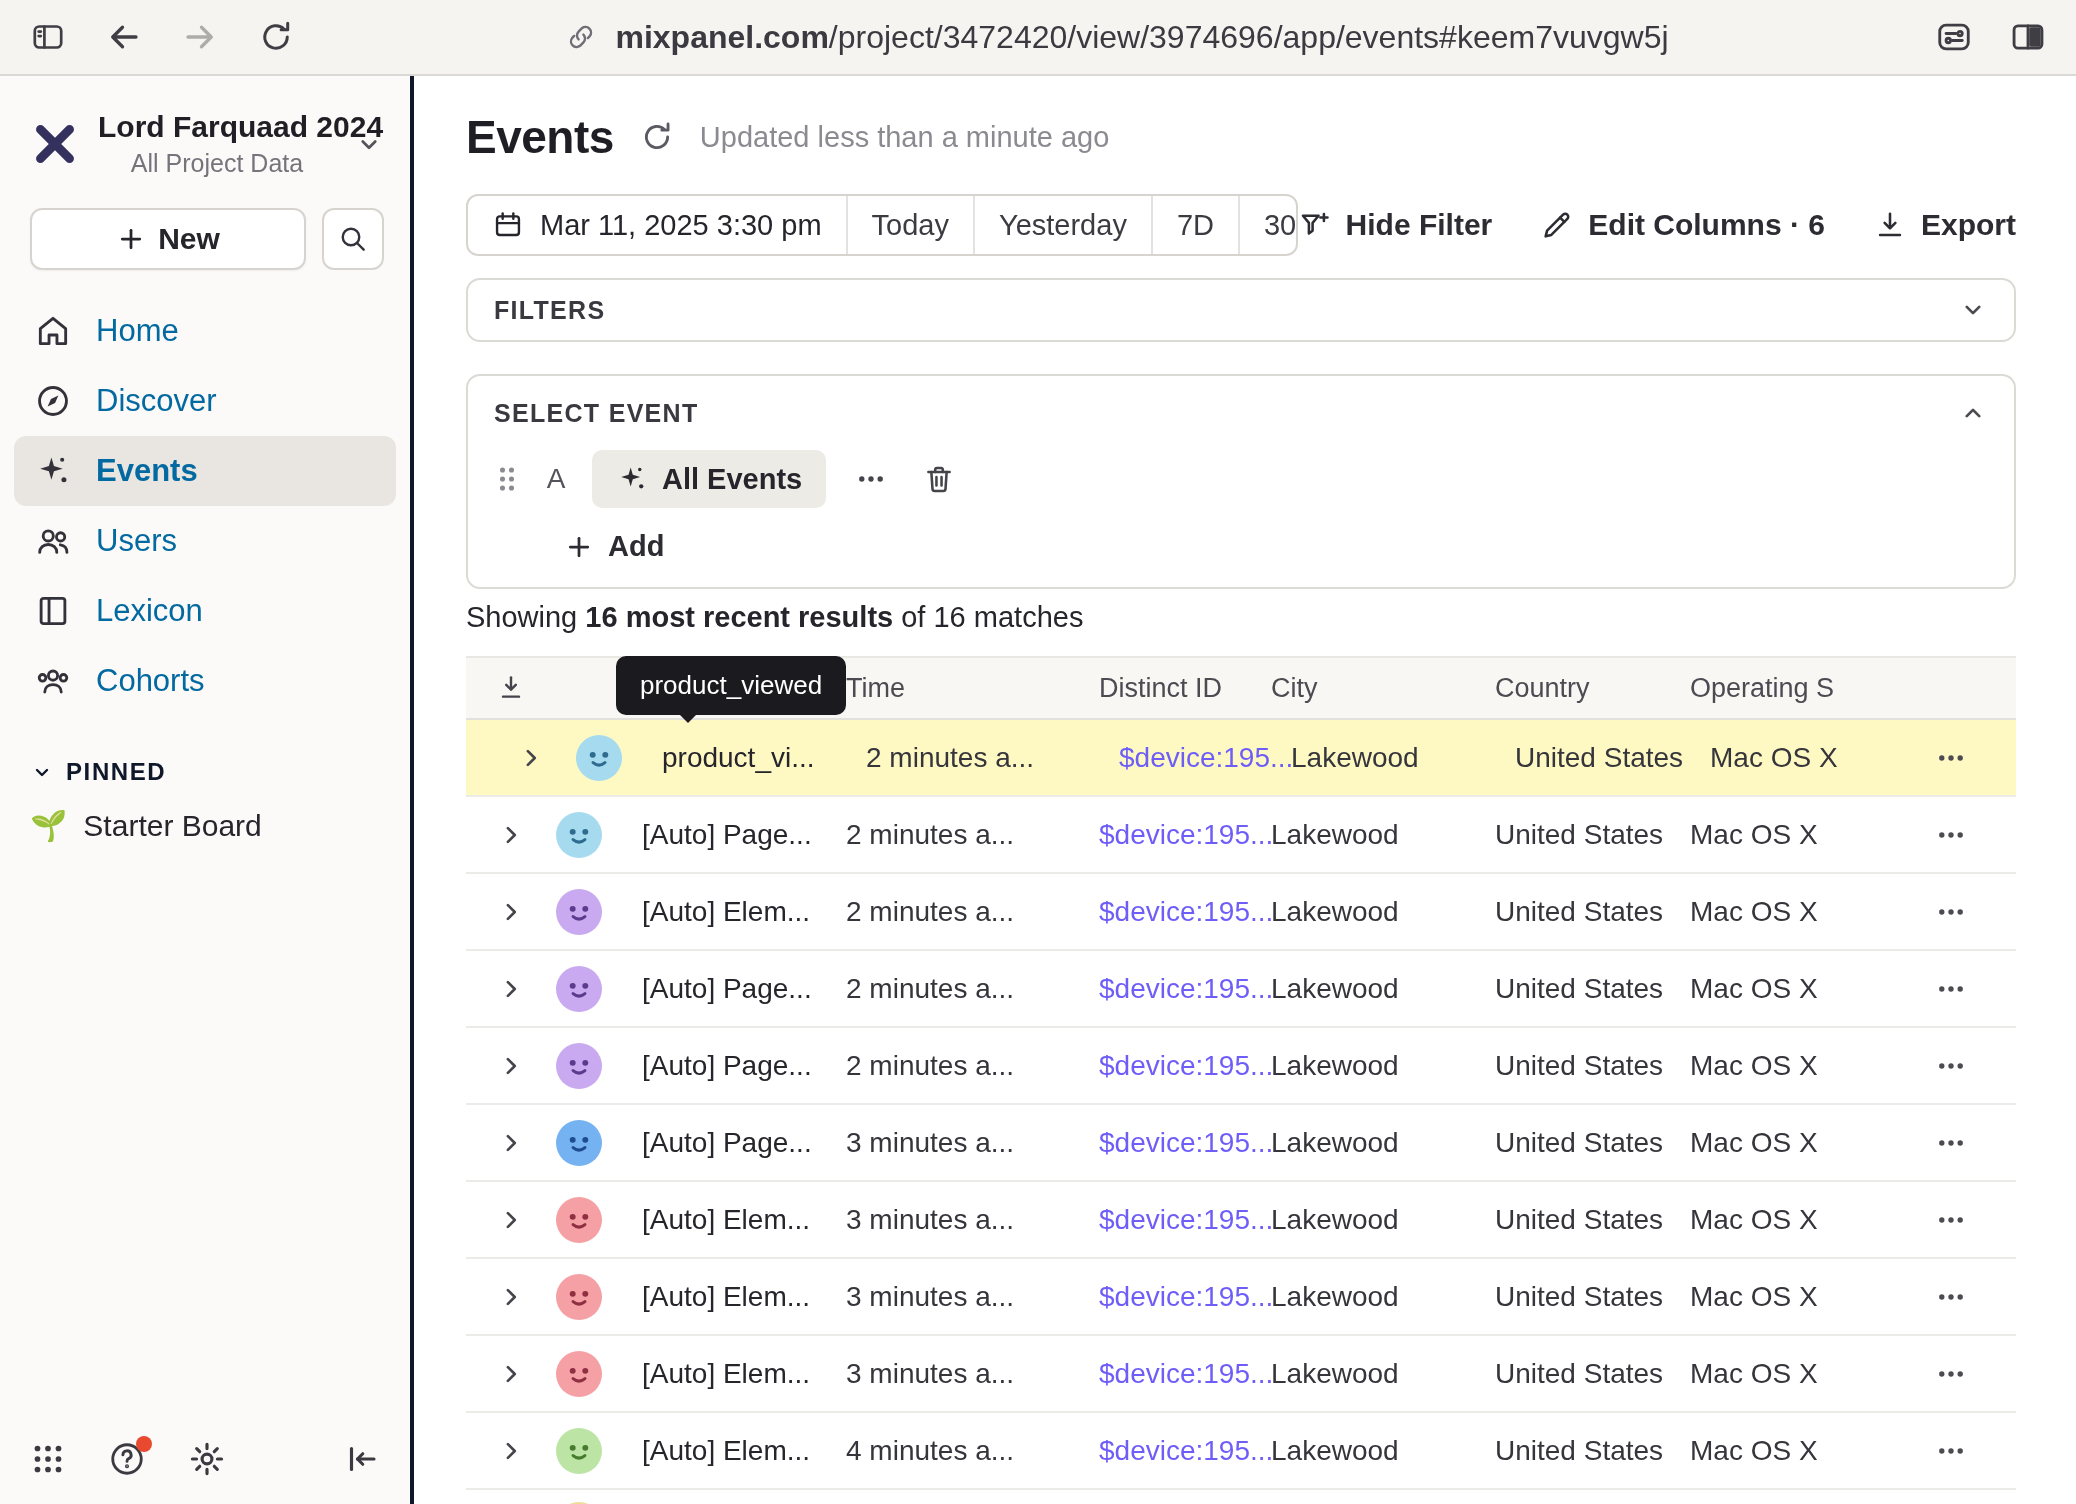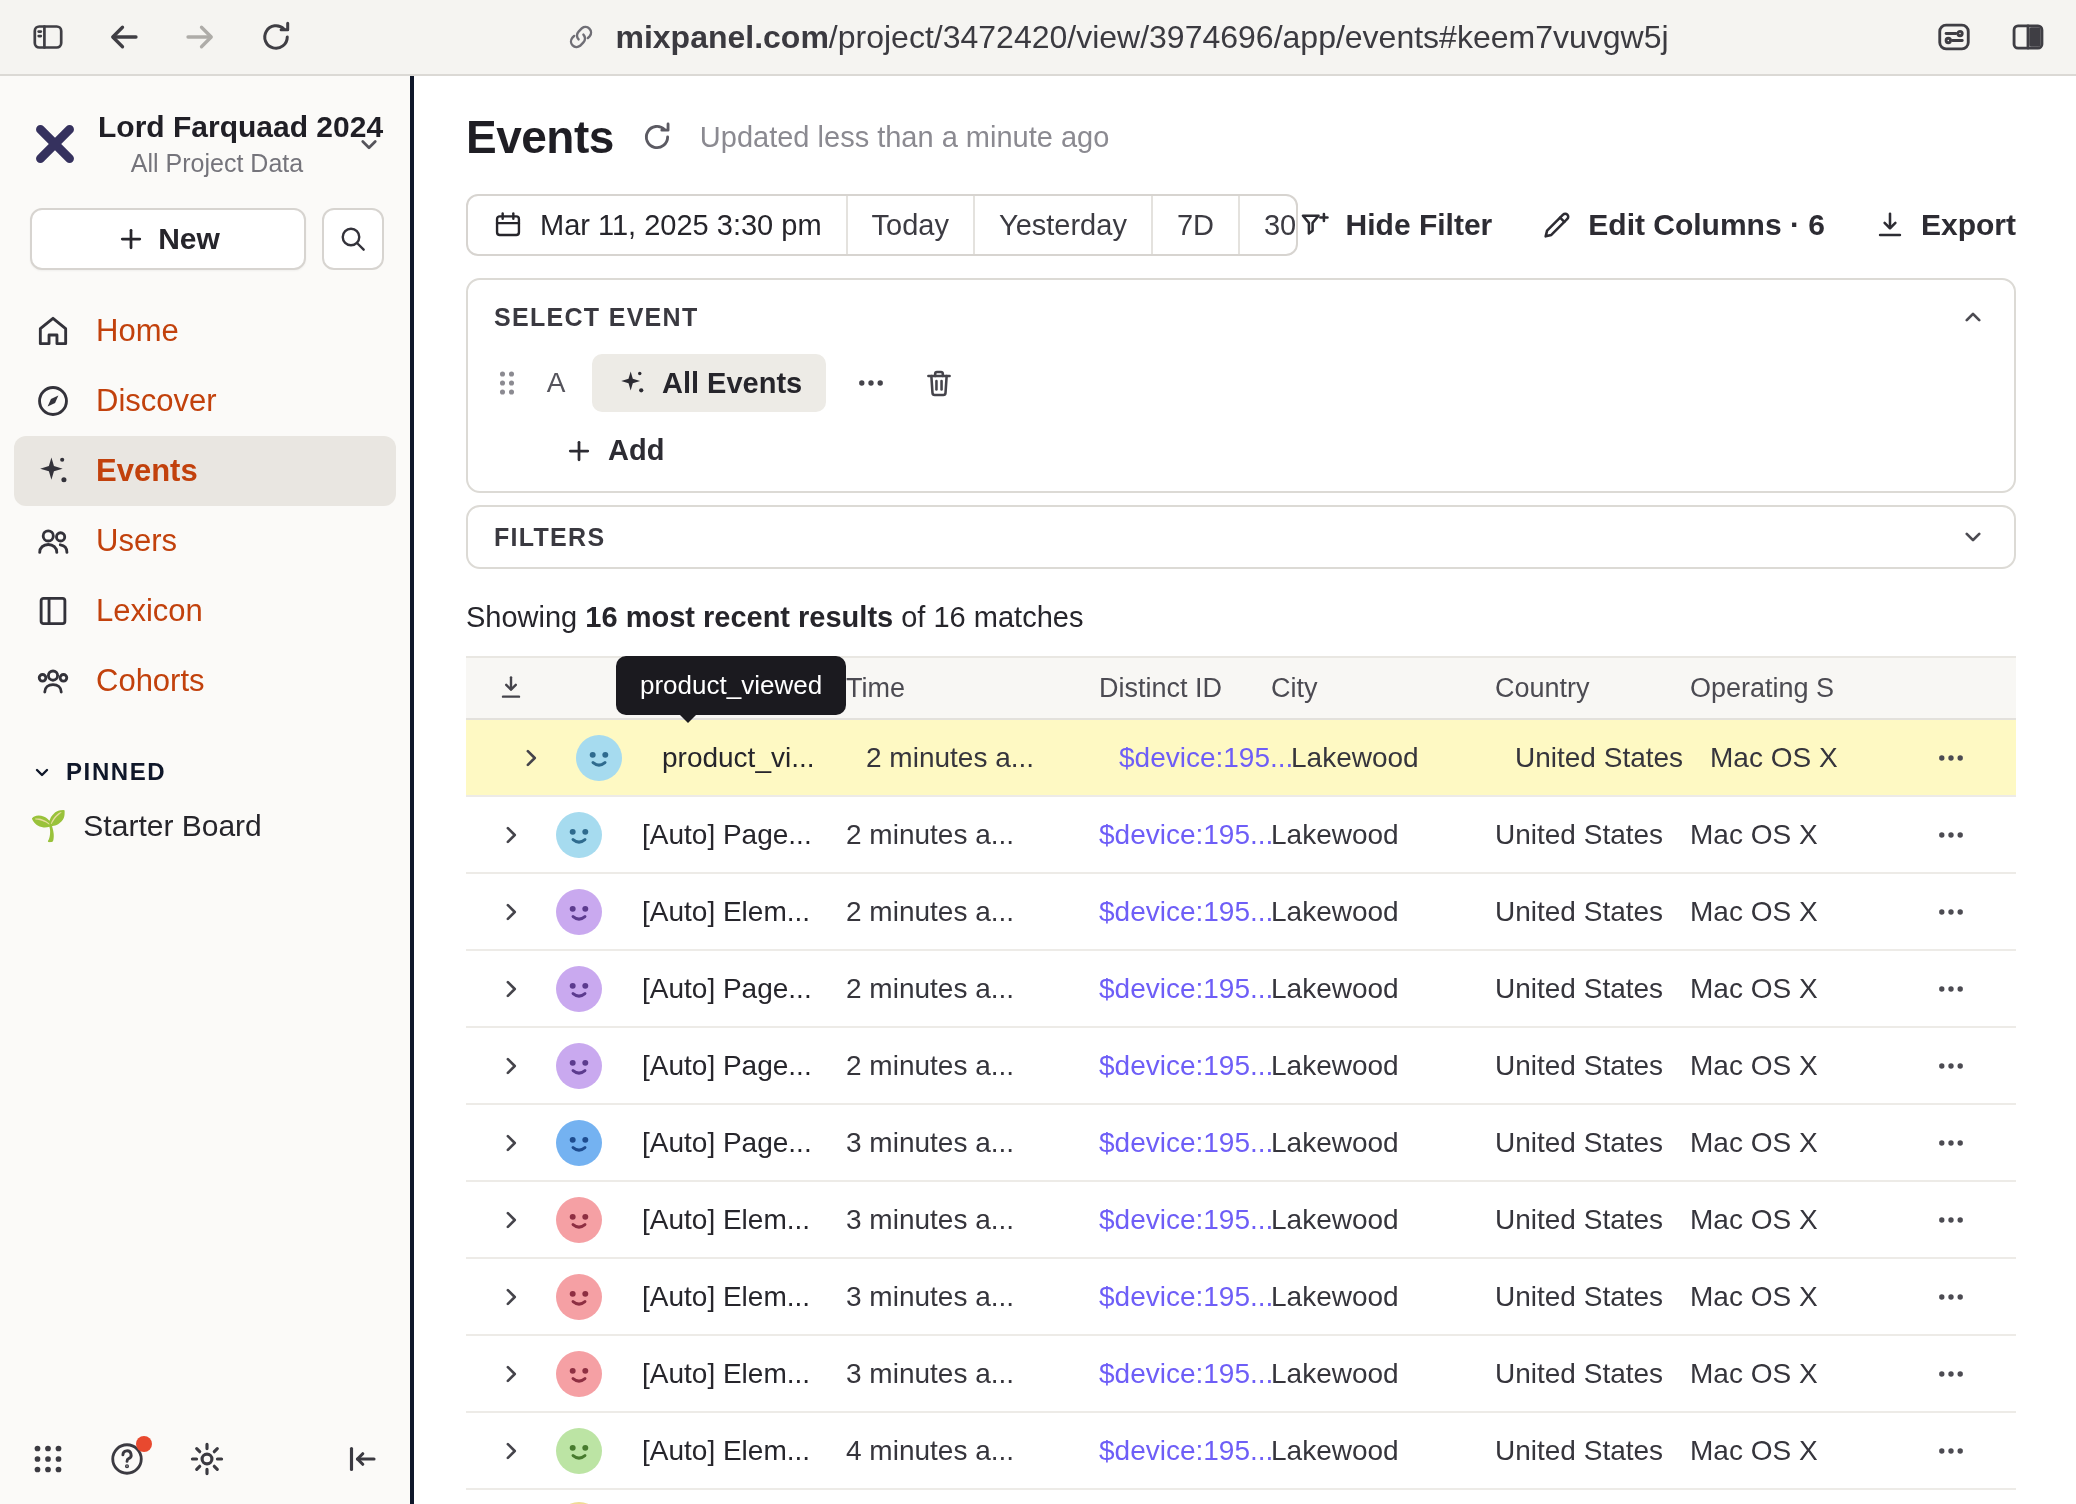--- a/index.html
+++ b/index.html
@@ -47,21 +47,21 @@
     font-size:30px; font-weight:600; color:#26252b; box-shadow:0 1px 2px rgba(40,35,30,.05); cursor:pointer;
   }
   .search-btn {
     width:62px; height:62px; border:2px solid #d7d4d0; border-radius:12px; background:#fff;
     display:flex; align-items:center; justify-content:center; color:#33323a; cursor:pointer;
   }
 
   .nav { padding:16px 14px 0; }
   .nav-item {
     display:flex; align-items:center; gap:24px; height:70px; padding:0 20px;
-    border-radius:12px; font-size:31px; font-weight:500; color:#c2410c; cursor:pointer;
+    border-radius:12px; font-size:31px; font-weight:500; color:#0369a1; cursor:pointer;
   }
   .nav-item.active { background:#e9e6e1; font-weight:600; }
   .nicon { width:38px; height:38px; color:#33323a; flex:none; }
 
   .pinned-head {
     display:flex; align-items:center; gap:12px; padding:42px 30px 12px;
     font-size:24px; font-weight:700; letter-spacing:1.6px; color:#0f172a; cursor:pointer;
   }
   .pinned-item { display:flex; align-items:center; gap:16px; padding:10px 30px; font-size:30px; font-weight:500; cursor:pointer; }
   .pinned-emoji { font-size:30px; }
@@ -429,20 +429,29 @@
           <svg class="i" width="34" height="34" viewBox="0 0 24 24">
               <line x1="12" y1="4" x2="12" y2="14"></line>
               <polyline points="8.2,10.5 12,14.3 15.8,10.5" fill="none"></polyline>
               <line x1="5" y1="19" x2="19" y2="19"></line>
             </svg>
           <span>Export</span>
         </span>
       </div>
     </div>
 
+    <section class="card filters card-head">
+      <span>FILTERS</span>
+      <span class="chev">
+        <svg class="i" width="30" height="30" viewBox="0 0 24 24" style="stroke-width:2.2">
+            <polyline points="7,9.5 12,14.5 17,9.5" fill="none"></polyline>
+          </svg>
+      </span>
+    </section>
+
     <section class="card select">
       <div class="card-head">
         <span>SELECT EVENT</span>
         <span class="chev">
           <svg class="i" width="30" height="30" viewBox="0 0 24 24" style="stroke-width:2.2">
               <polyline points="7,14.5 12,9.5 17,14.5" fill="none"></polyline>
             </svg>
         </span>
       </div>
       <div class="event-row">
@@ -482,29 +491,20 @@
       </div>
       <div class="add-row">
         <svg class="i" width="30" height="30" viewBox="0 0 24 24" style="stroke-width:2.2">
             <line x1="12" y1="5" x2="12" y2="19"></line>
             <line x1="5" y1="12" x2="19" y2="12"></line>
           </svg>
         <span>Add</span>
       </div>
     </section>
 
-    <section class="card filters card-head">
-      <span>FILTERS</span>
-      <span class="chev">
-        <svg class="i" width="30" height="30" viewBox="0 0 24 24" style="stroke-width:2.2">
-            <polyline points="7,9.5 12,14.5 17,9.5" fill="none"></polyline>
-          </svg>
-      </span>
-    </section>
-
     <div class="summary">
       <span>Showing</span>
       <span class="bold">16 most recent results</span>
       <span>of 16 matches</span>
     </div>
 
     <div class="table-wrap">
 
       <div class="tooltip">product_viewed</div>
 

